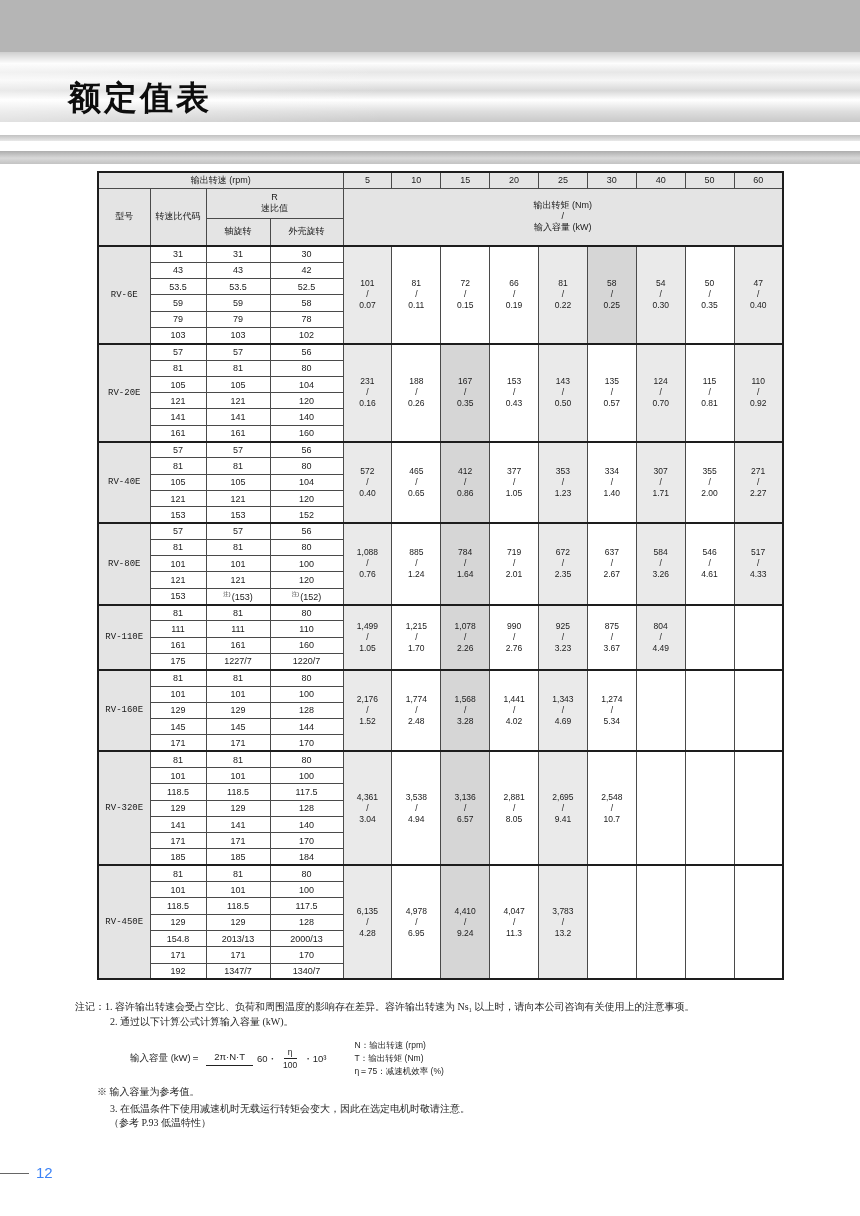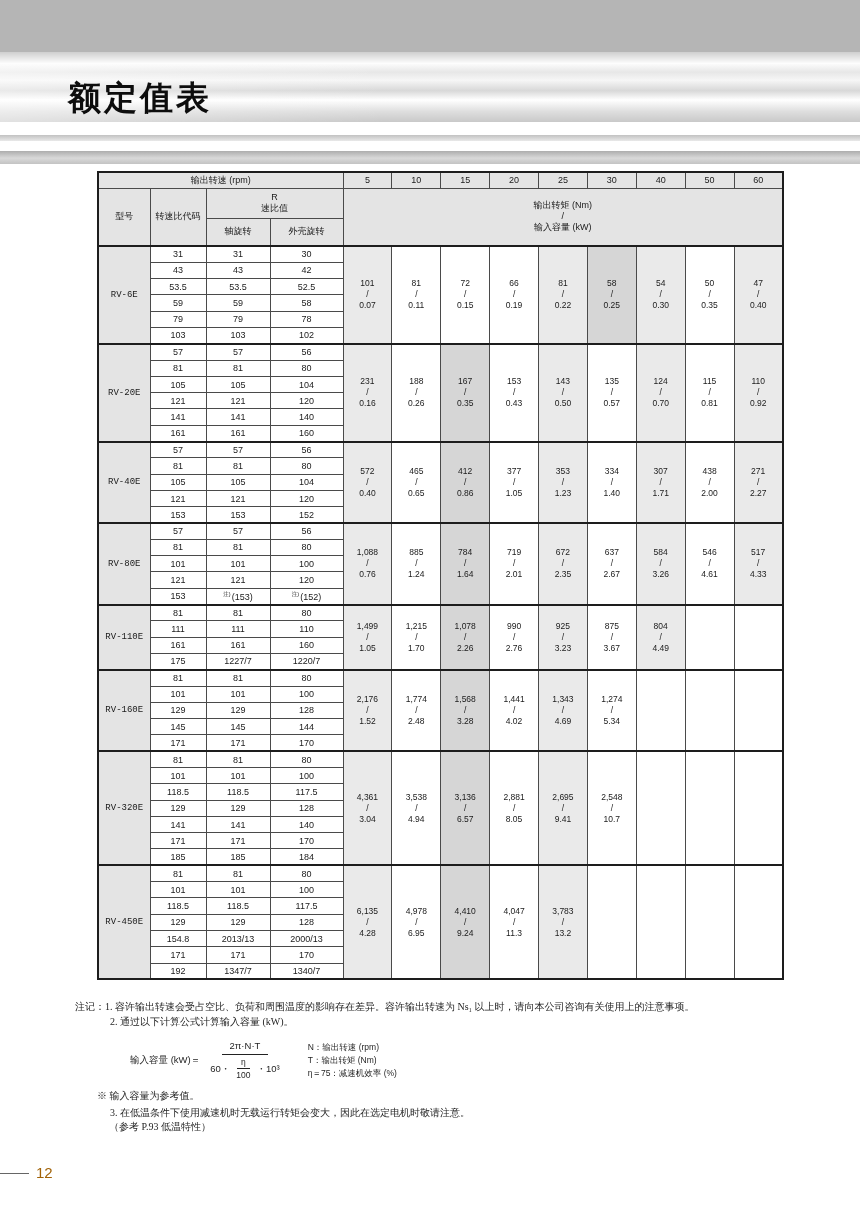--- a/index.html
+++ b/index.html
@@ -51,34 +51,34 @@
   td.val-cell.c-shade { background:#eaeaea; }
   td.val-cell.c-hi    { background:#d6d6d6; }
   td.val-cell.c-empty { background:#ffffff; }
   sup.note-sup { font-size:5.5px; vertical-align:super; margin-right:1px; }
 
   
   .notes { position:absolute; left:75px; top:1000px; width:780px; font-size:10px; line-height:1.45; color:#1f1f1f; }
   .note-row { white-space:nowrap;font-family:Liberation Serif, serif; }
   .note-indent { margin-left:35px; }
   .formula-block { margin:10px 0 4px 55px; display:flex; align-items:center; font-size:9.5px; }
-  .frac { display:inline-flex; flex-direction:column; align-items:center; margin:0 6px; }
+  .frac { display:inline-flex; flex-direction:row; align-items:center; margin:0 6px; }
   .frac .fnum { padding:0 8px 1px 8px; border-bottom:1px solid #222; }
   .frac .fden { padding:1px 4px 0 4px; display:flex; align-items:center; }
   .frac-sm { display:inline-flex; flex-direction:column; align-items:center; margin:0 2px; font-size:8.5px; }
   .frac-sm .fnum { padding:0 4px 0 4px; border-bottom:1px solid #222; }
   .frac-sm .fden { padding:0 4px; }
   .formula-legend { margin-left:18px; font-size:8.5px; line-height:1.5; }
   .ref-note { margin:8px 0 2px 22px; }
   .note3b { margin-left:34px; }
 
   
   .page-footer { position:absolute; left:0; top:1160px; width:200px; height:30px; }
   .footer-line { position:absolute; left:0; top:13px; width:29px; height:1px; background:#666; }
-  .page-number { position:absolute; left:36px; top:4px; font-size:15px; color:#a16207; }
+  .page-number { position:absolute; left:36px; top:4px; font-size:15px; color:#3b82f6; }
 </style>
 </head>
 <body>
 
 <div class="top-gray"></div>
 <div class="top-fade"></div>
 <div class="banner">
   <div class="banner-title">额定值表</div>
 </div>
 <div class="stripe-a"></div>
@@ -319,21 +319,21 @@
             <div>334</div>
             <div>/</div>
             <div>1.40</div>
           </td>
           <td rowspan="5" class="val-cell c-shade">
             <div>307</div>
             <div>/</div>
             <div>1.71</div>
           </td>
           <td rowspan="5" class="val-cell">
-            <div>438</div>
+            <div>355</div>
             <div>/</div>
             <div>2.00</div>
           </td>
           <td rowspan="5" class="val-cell c-shade">
             <div>271</div>
             <div>/</div>
             <div>2.27</div>
           </td>
         </tr>
         <tr>

